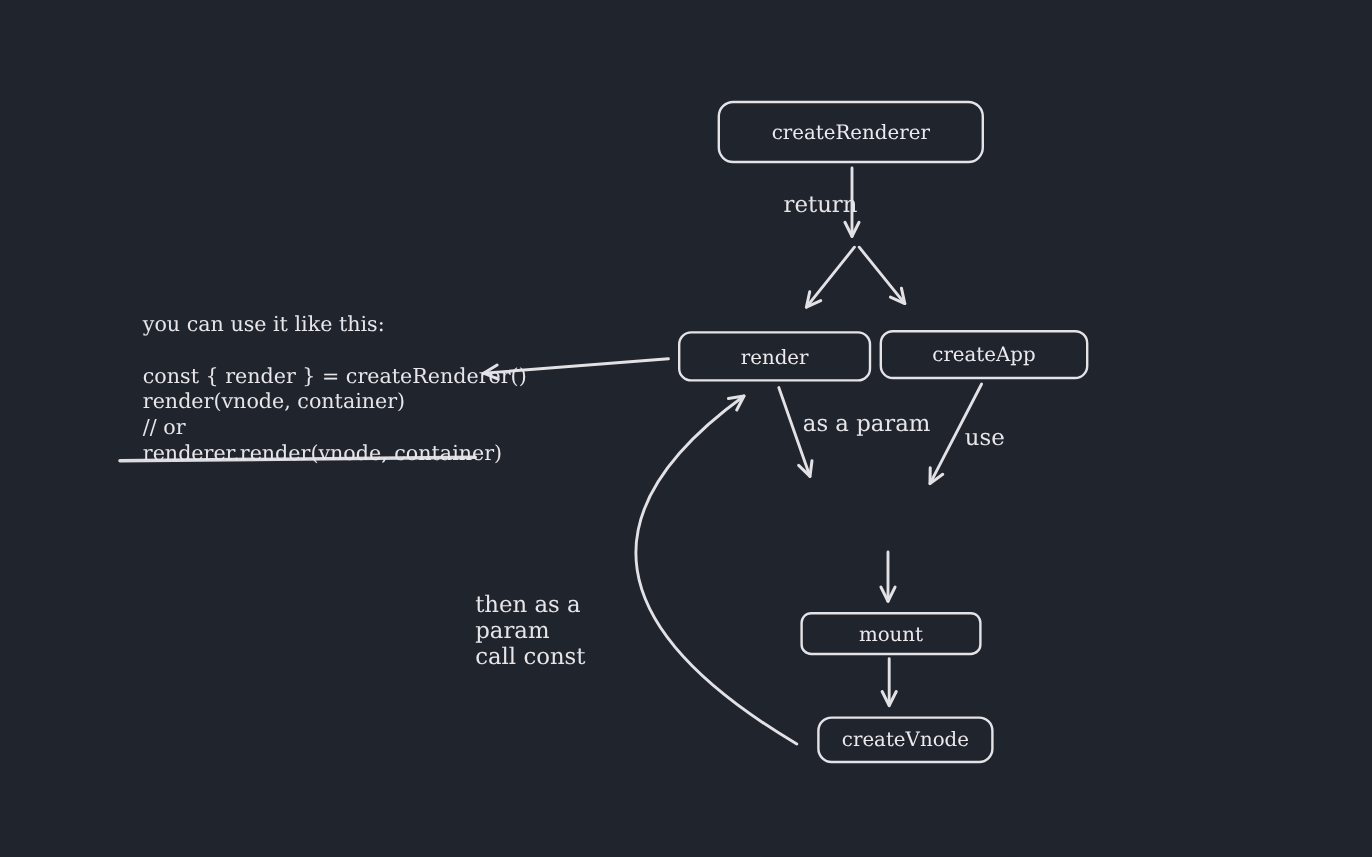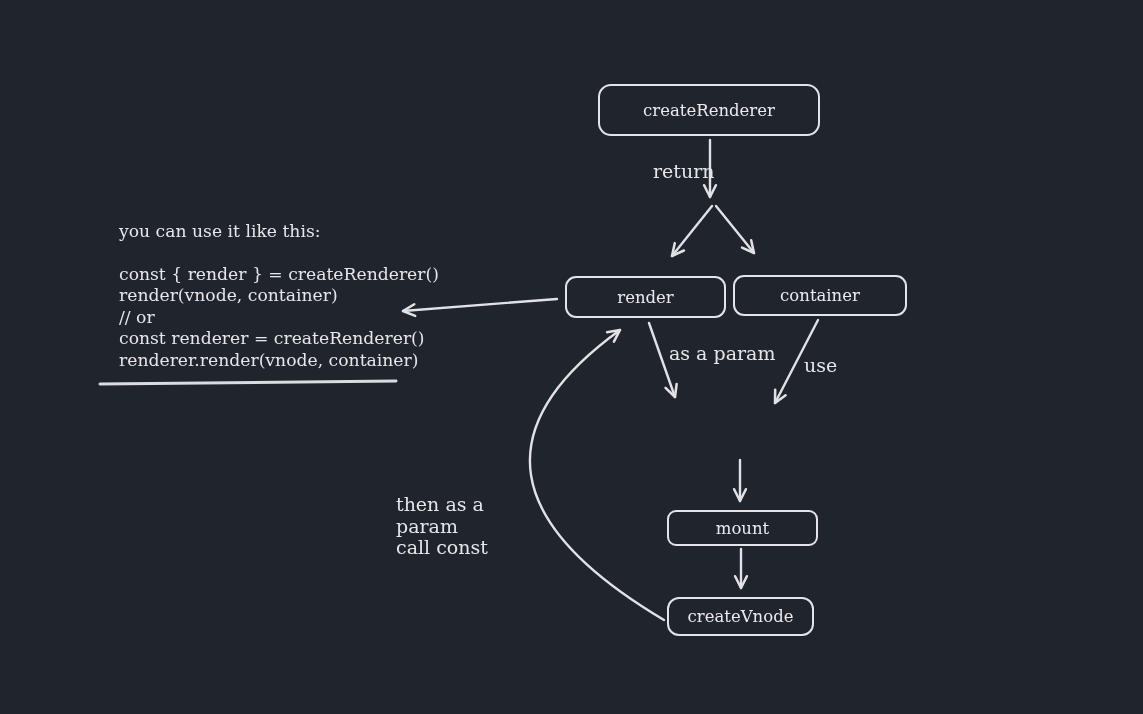--- a/index.html
+++ b/index.html
@@ -45,21 +45,21 @@
     font-size: 16.5px;
     color: #eceaee;
     box-sizing: border-box;
     background: transparent;
   }
   #node-create-renderer { left: 598px; top: 84px;  width: 222px; height: 52px; border-radius: 13px; }
   #node-render          { left: 565px; top: 276px; width: 161px; height: 42px; }
   #node-create-app      { left: 733px; top: 275px; width: 174px; height: 41px; }
   #node-create-app-api  { left: 646px; top: 419px; width: 215px; height: 38px; border-radius: 9px; }
   #node-mount           { left: 667px; top: 510px; width: 151px; height: 36px; border-radius: 9px; }
-  #node-create-vnode    { left: 667px; top: 597px; width: 147px; height: 39px; border-radius: 12px; }
+  #node-create-vnode    { left: 681px; top: 597px; width: 147px; height: 39px; border-radius: 12px; }
 
   .edge-label {
     position: absolute;
     font-size: 19px;
     color: #e6e5e9;
     white-space: nowrap;
     line-height: 1.2;
   }
   #label-return     { left: 653px; top: 160px; }
   #label-as-a-param { left: 669px; top: 342px; }
@@ -75,20 +75,21 @@
     position: absolute;
     left: 119px;
     top: 221px;
     width: 300px;
     font-size: 17.2px;
     color: #e7e6ea;
   }
   #usage-note .intro {
     margin-bottom: 21px;
     line-height: 21.5px;
+    margin-top: 40px;
   }
   #usage-note .code-line {
     line-height: 21.5px;
     white-space: nowrap;
   }
 </style>
 </head>
 <body>
 
 <div id="canvas">
@@ -112,21 +113,21 @@
     <path class="rule" d="M100,384 L396,381"></path>
   </svg>
 
   <div class="node" id="node-create-renderer">
     <span>createRenderer</span>
   </div>
   <div class="node" id="node-render">
     <span>render</span>
   </div>
   <div class="node" id="node-create-app">
-    <span>container</span>
+    <span>createApp</span>
   </div>
   <div class="node" id="node-mount">
     <span>mount</span>
   </div>
   <div class="node" id="node-create-vnode">
     <span>createVnode</span>
   </div>
 
   <div class="edge-label" id="label-return">return</div>
   <div class="edge-label" id="label-as-a-param">as a param</div>
@@ -134,17 +135,16 @@
   <div class="edge-label" id="label-loop">
     <div>then as a param</div>
     <div>call const</div>
   </div>
 
   <div id="usage-note">
     <div class="intro">you can use it like this:</div>
     <div class="code-line">const { render } = createRenderer()</div>
     <div class="code-line">render(vnode, container)</div>
     <div class="code-line">// or</div>
-    <div class="code-line">const renderer = createRenderer()</div>
     <div class="code-line">renderer.render(vnode, container)</div>
   </div>
 
 </div>
 
 </body></html>

